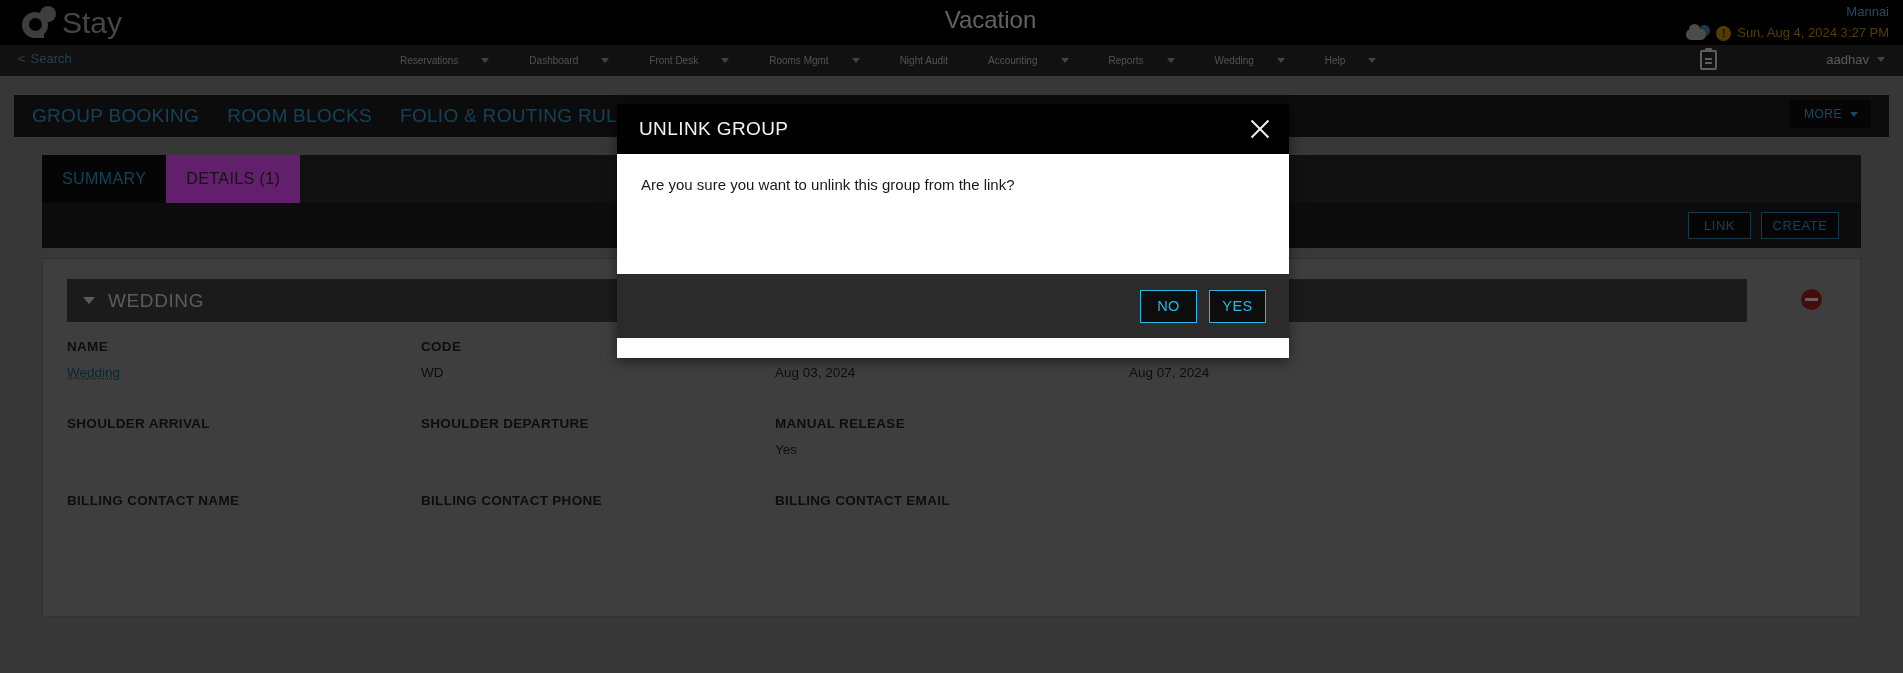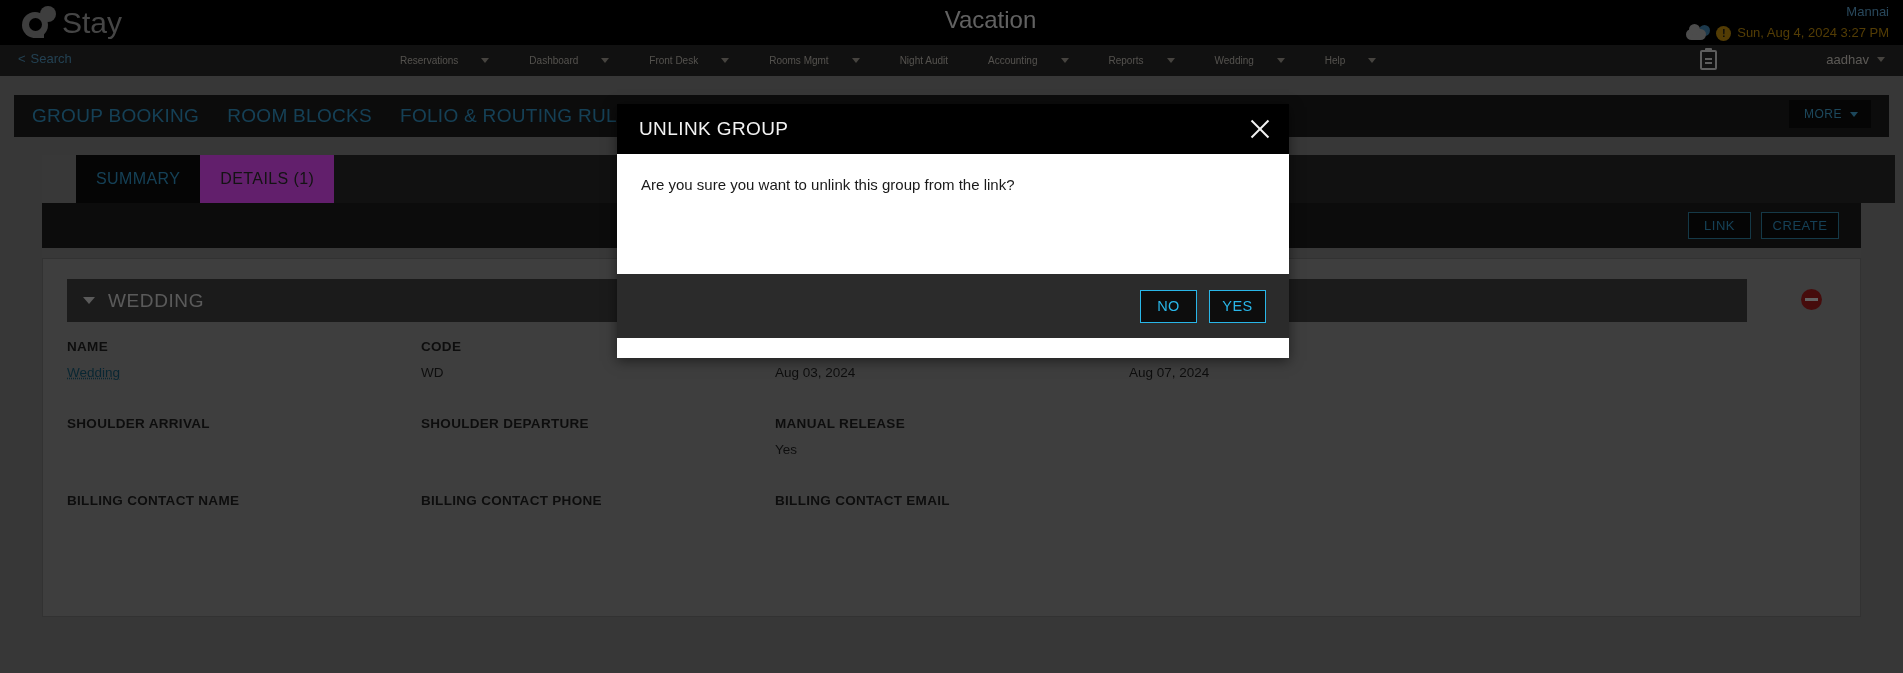--- a/index.html
+++ b/index.html
@@ -156,21 +156,21 @@
   }
 
   .panel {
     position: absolute; left: 42px; top: 79px;
     width: 1819px; height: 462px;
     background: #7d7d7d;
   }
   .tabstrip {
     position: absolute; left: 0; top: 0; width: 1819px; height: 48px;
     background: #262626;
-    display: flex; align-items: stretch; margin-left: 34px;
+    display: flex; align-items: stretch;
   }
   .tab {
     display: flex; align-items: center; justify-content: center;
     padding: 0 20px; font-size: 16px; letter-spacing: 0.4px; cursor: pointer;
   }
   .tab.active { background: #0c0c0c; color: #2f8fbf; }
   .tab.inactive { background: #d946ef; color: #2b2b2b; }
 
   .actionbar {
     position: absolute; left: 0; top: 48px; width: 1819px; height: 45px;

